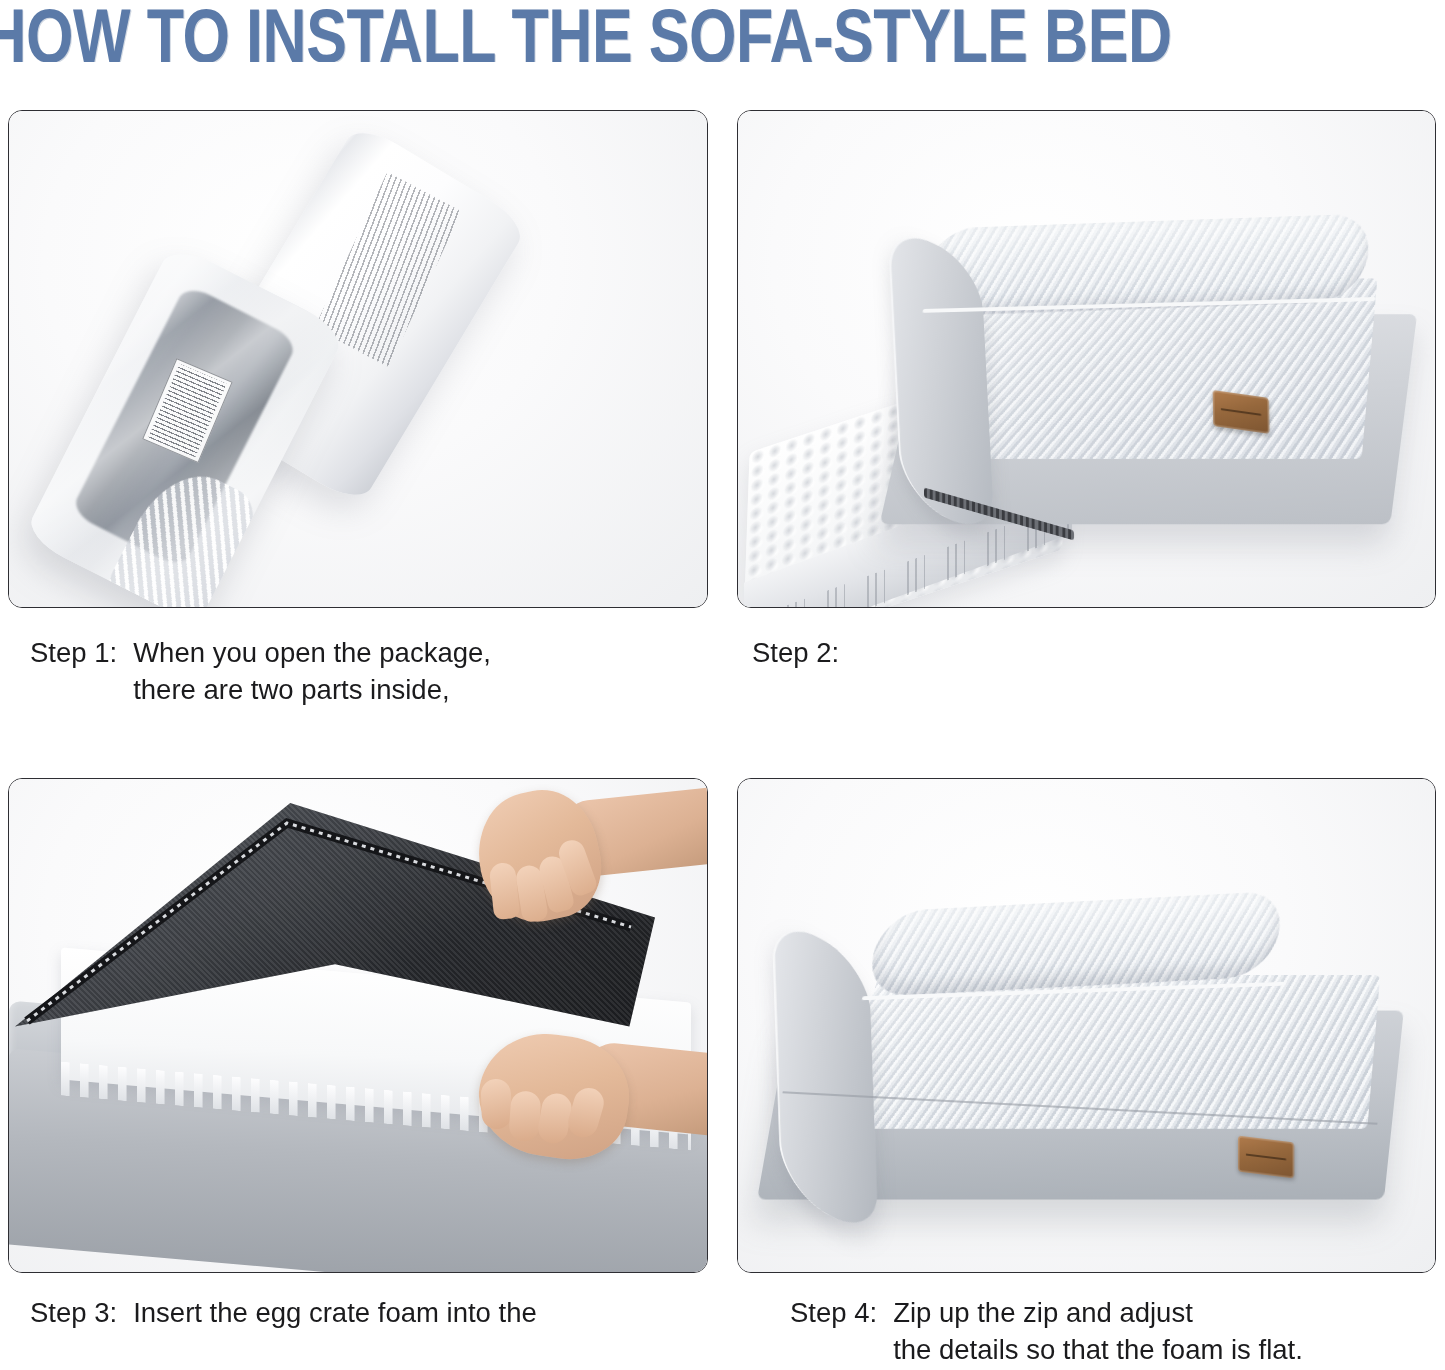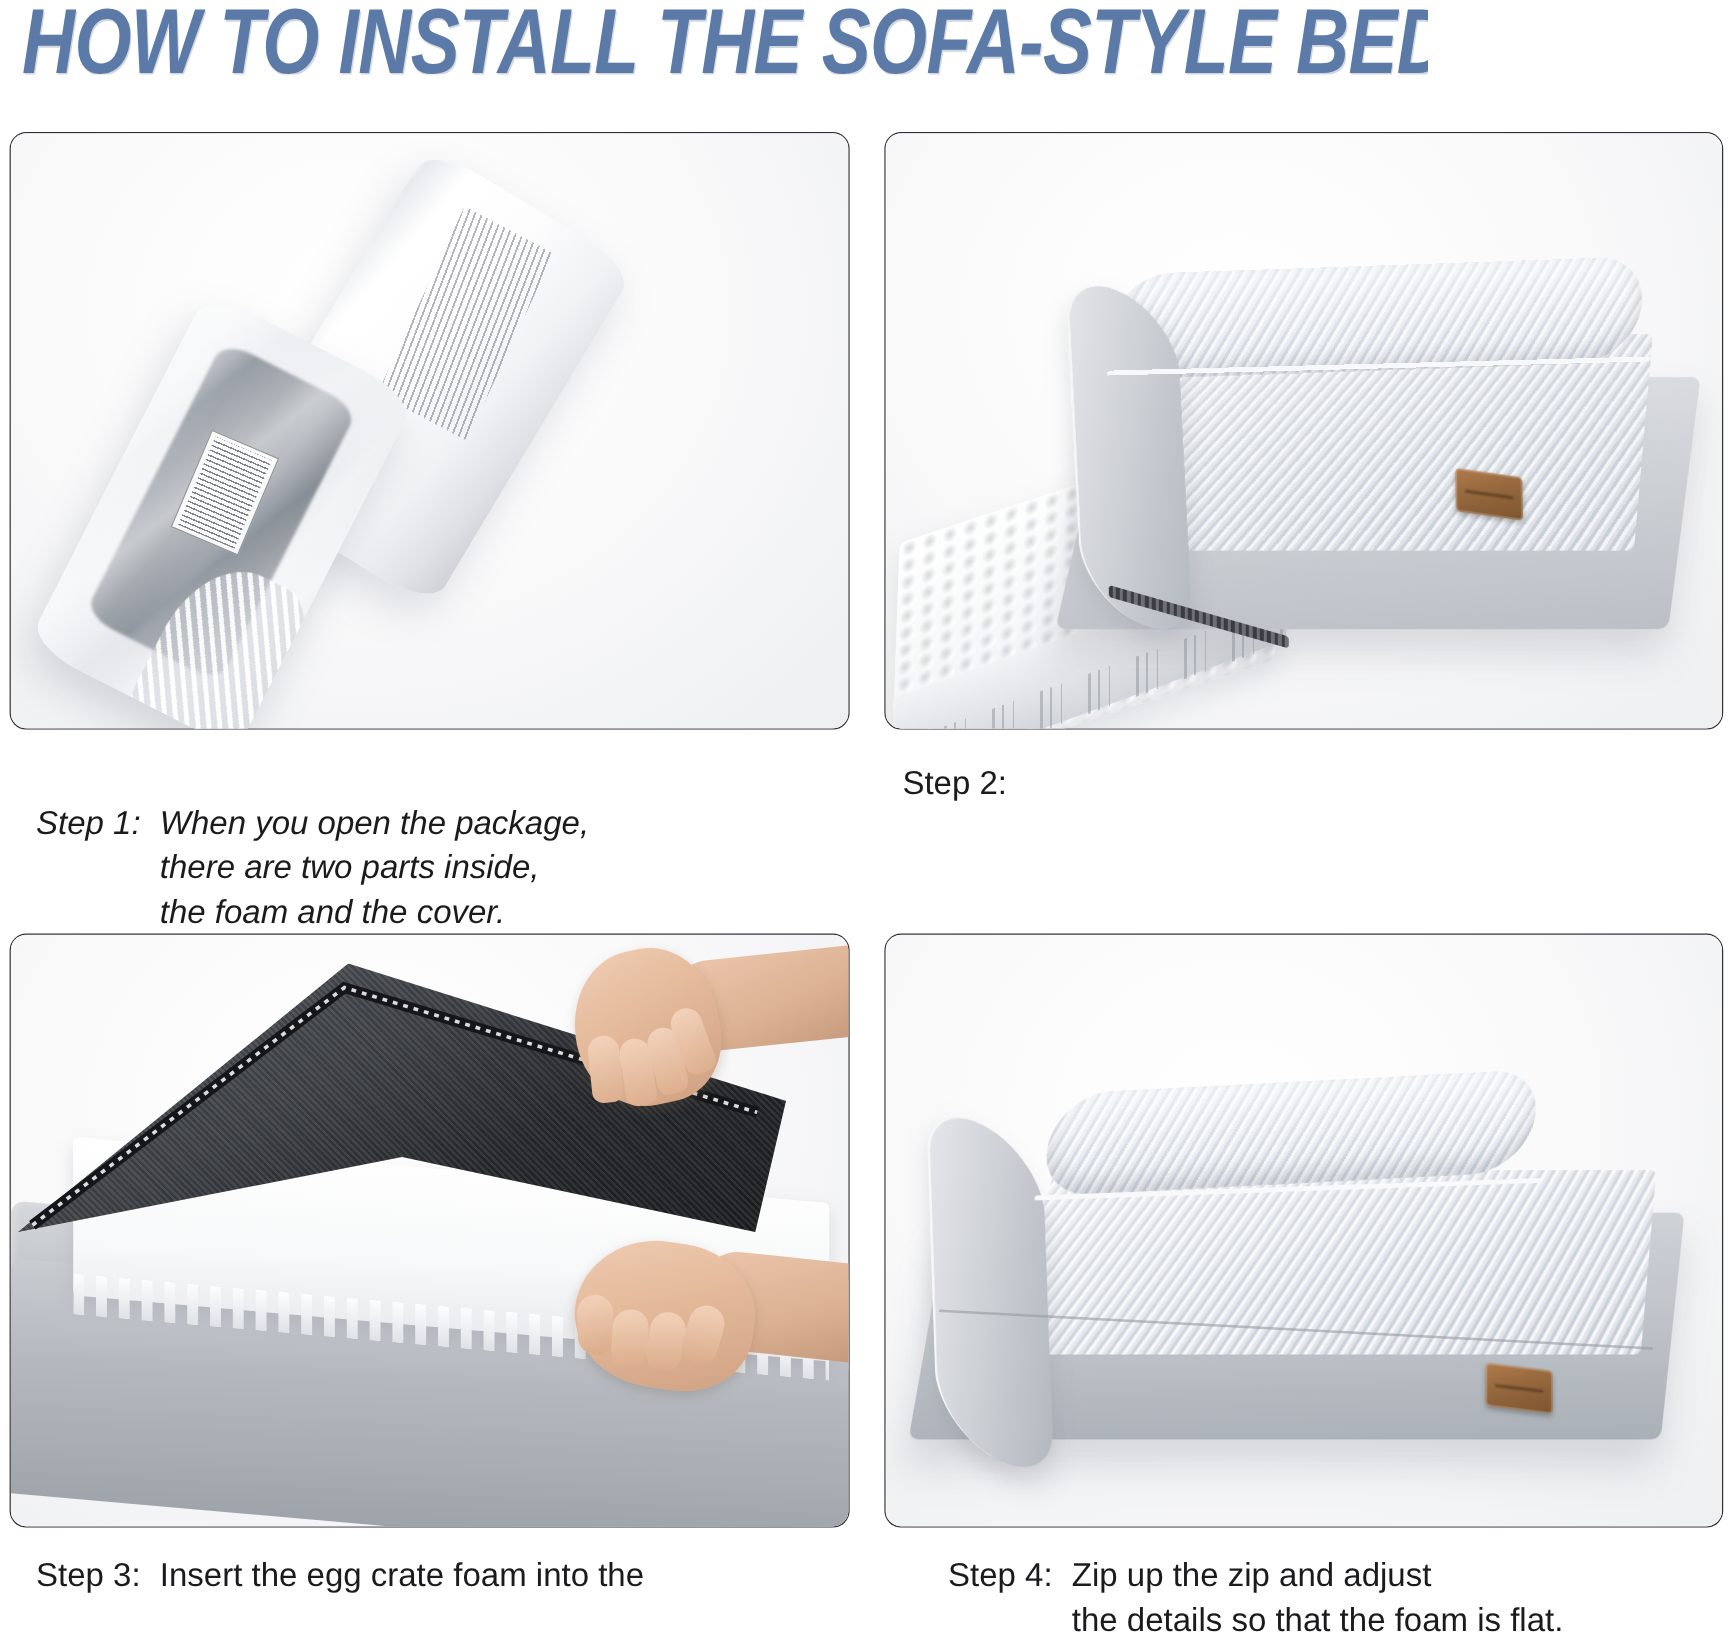--- a/index.html
+++ b/index.html
@@ -16,23 +16,22 @@
   }
 
   
   .title-bar {
     position: absolute;
     left: 0; top: 0;
     width: 1190px;
     height: 62px;
     display: flex;
     align-items: center;
-    justify-content: flex-start;
+    justify-content: flex-end;
     overflow: hidden;
-    font-style: italic;
   }
   .title-text {
     font-family: "Liberation Sans Narrow", "Liberation Sans", sans-serif;
     font-weight: bold;
     font-size: 63px;
     line-height: 58px;
     letter-spacing: -0.5px;
     color: #5b7aa8;
     white-space: nowrap;
     transform: scaleX(0.97) scaleY(1.22);
@@ -64,21 +63,21 @@
   
   .caption {
     position: absolute;
     display: flex;
     align-items: flex-start;
     font-size: 27.5px;
     line-height: 37px;
     color: #1b1b1d;
     font-family: "Liberation Sans", sans-serif;
   }
-  #caption-1 { left: 30px;  top: 667px; width: 670px; font-style: italic; }
+  #caption-1 { left: 30px;  top: 634px; width: 670px; }
   #caption-2 { left: 752px; top: 634px; width: 690px; }
   #caption-3 { left: 30px;  top: 1294px; width: 670px; align-items: center; }
   #caption-4 { left: 790px; top: 1294px; width: 650px; }
 
   .step-label {
     flex: 0 0 auto;
     white-space: nowrap;
     padding-right: 16px;
     color: #1b1b1d;
   }
@@ -529,21 +528,20 @@
     <div class="tag" id="p2-tag"></div>
     <div class="p2-zip"></div>
   </div>
 </div>
 
 <div class="caption" id="caption-1">
   <span class="step-label">Step 1:</span>
   <span class="step-body">
     <span class="line">When you open the package,</span>
     <span class="line">there are two parts inside,</span>
-    <span class="line">the foam and the cover.</span>
   </span>
 </div>
 
 <div class="caption" id="caption-2">
   <span class="step-label">Step 2:</span>
 </div>
 
 <div class="panel" id="panel-3">
   <div class="photo">
     <div class="p3-base2"></div>

